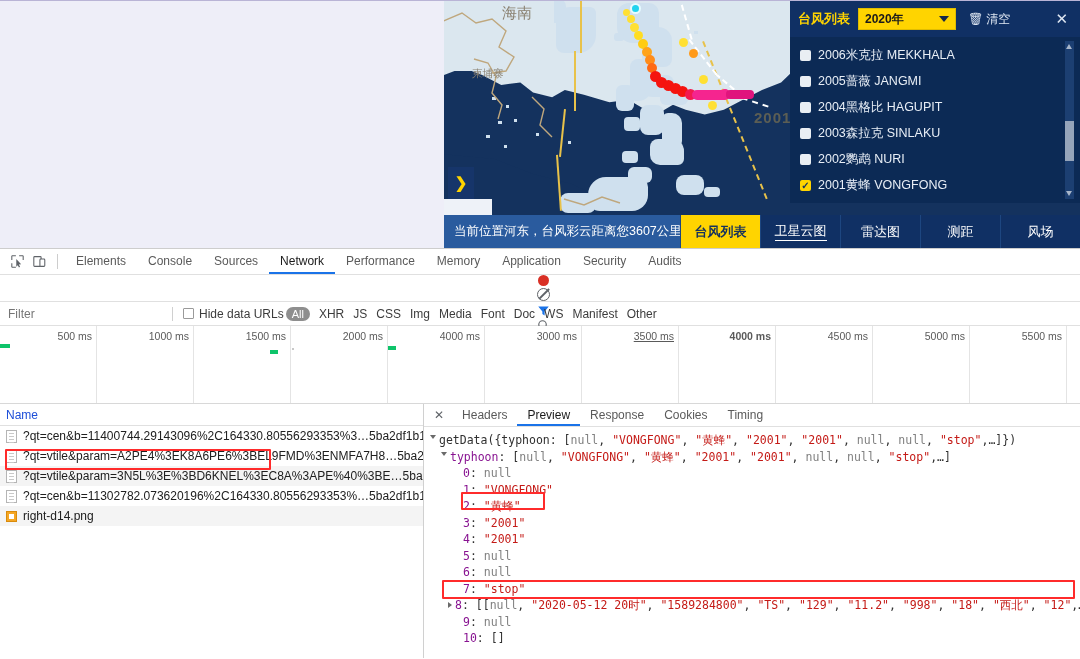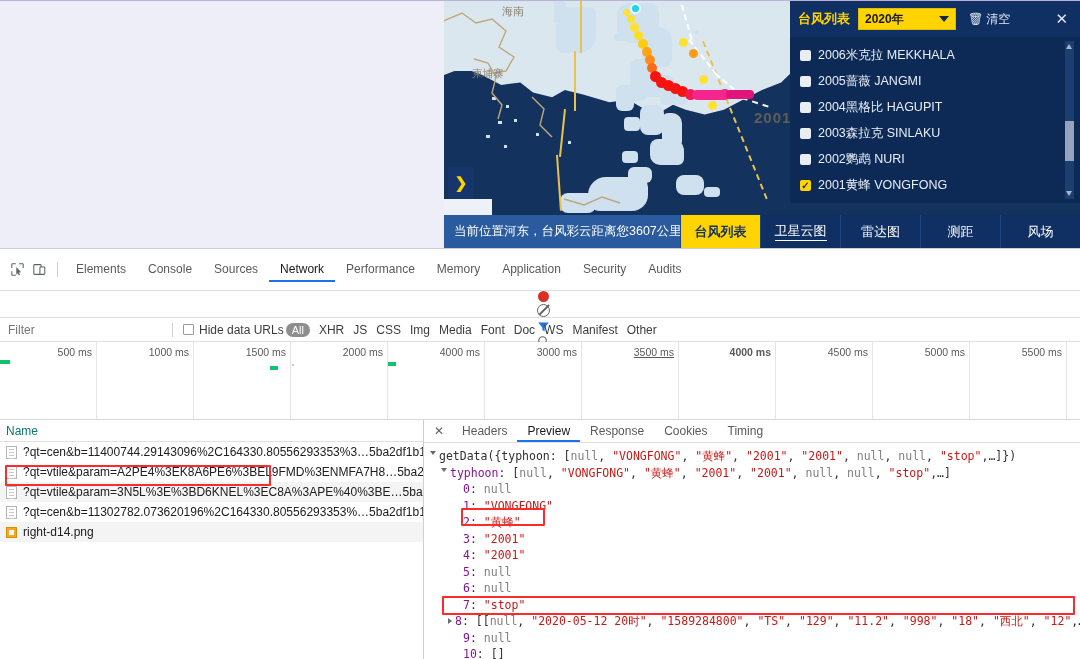--- a/index.html
+++ b/index.html
@@ -170,21 +170,21 @@
   }
 
   
   .devtools {
     position: absolute; left: 0; top: 248px; width: 1080px; height: 411px;
     background: #ffffff;
     border-top: 1px solid #cdcdcd;
     font-size: 12px; color: #303030;
   }
   .dt-tabbar {
-    height: 42px; display: flex; align-items: center;
+    height: 26px; display: flex; align-items: center;
     border-bottom: 1px solid #e0e0e0; padding-left: 6px;
   }
   .dt-icon-btn {
     width: 22px; height: 22px; display: flex; align-items: center;
     justify-content: center;
   }
   .dt-vsep { width: 1px; height: 15px; background: #cdcdcd; margin: 0 7px; }
   .dt-tab {
     padding: 0 11px; height: 25px; line-height: 25px; font-size: 12px;
     color: #5a5a5a; white-space: nowrap;
@@ -244,21 +244,21 @@
     transform: translateX(-100%); padding-right: 4px; white-space: nowrap;
   }
   .ov-bar { position: absolute; height: 4px; background: #0ec46a; }
   .ov-dot { position: absolute; width: 2px; height: 2px; background: #c8c8c8; }
 
   .dt-split { display: flex; height: 254px; }
   .req-pane { width: 424px; border-right: 1px solid #d0d0d0; position: relative;
     background: #fff; }
   .req-head {
     height: 22px; display: flex; align-items: center; padding-left: 6px;
-    font-size: 12px; color: #0f766e; border-bottom: 1px solid #e0e0e0;
+    font-size: 12px; color: #1d4ed8; border-bottom: 1px solid #e0e0e0;
     position: relative;
   }
   .req-row {
     height: 20px; display: flex; align-items: center; padding-left: 6px;
     font-size: 12px; color: #202020; white-space: nowrap; overflow: hidden;
   }
   .req-row.alt { background: #f4f4f4; }
   .doc-ic {
     width: 11px; height: 13px; background: #fff; border: 1px solid #b5b5b5;
     margin-right: 6px; flex: none; position: relative;
@@ -376,21 +376,21 @@
       <div class="land" style="left:-20px;top:-10px;width:130px;height:80px;border-radius:0 0 40px 20px;background:#dbe7ef;"></div>
       <svg width="636" height="247" style="position:absolute;left:0;top:0;pointer-events:none">
         <path d="M -5 22 L 18 12 L 32 22 L 48 18 L 62 30 L 55 46 L 70 56 L 62 70 L 48 72" stroke="#bfa77d" stroke-width="1.4" fill="none"></path>
         <path d="M 30 58 L 44 62 L 52 76 L 48 92 L 58 104 L 54 118" stroke="#bfa77d" stroke-width="1.4" fill="none"></path>
         <path d="M 88 96 L 100 108 L 96 124 L 108 136" stroke="#bfa77d" stroke-width="1.4" fill="none"></path>
         <path d="M 120 198 L 140 204 L 158 196 L 176 202" stroke="#bfa77d" stroke-width="1.4" fill="none"></path>
         <path d="M 0 218 L 24 226 L 50 220 L 76 230" stroke="#bfa77d" stroke-width="1.4" fill="none"></path>
       </svg>
 
       <div style="position:absolute;left:28px;top:66px;font-size:10.5px;color:#8a8070;">柬埔寨</div>
-      <div style="position:absolute;left:58px;top:3px;font-size:11px;color:#8a8070;font-family:Liberation Mono, monospace;">海南</div>
+      <div style="position:absolute;left:58px;top:3px;font-size:15px;color:#8a8070;font-family:Liberation Mono, monospace;">海南</div>
 
       <div class="dash-line" style="left:236px;top:-6px;width:46px;transform:rotate(74deg);"></div>
       <div class="dash-line" style="left:246px;top:38px;width:44px;transform:rotate(52deg);"></div>
       <div class="dash-line" style="left:272px;top:72px;width:34px;transform:rotate(40deg);"></div>
       <div class="dash-line" style="left:298px;top:96px;width:28px;transform:rotate(18deg);"></div>
 
       <div class="trk-dot" style="left:186px;top:2px;width:11px;height:11px;background:#22d3ee;border:2px solid #e6fbff;"></div>
       <div class="trk-dot" style="left:183px;top:14px;width:8px;height:8px;background:#ffe033;"></div>
       <div class="trk-dot" style="left:186px;top:22px;width:9px;height:9px;background:#ffe033;"></div>
       <div class="trk-dot" style="left:190px;top:30px;width:9px;height:9px;background:#ffdd22;"></div>

